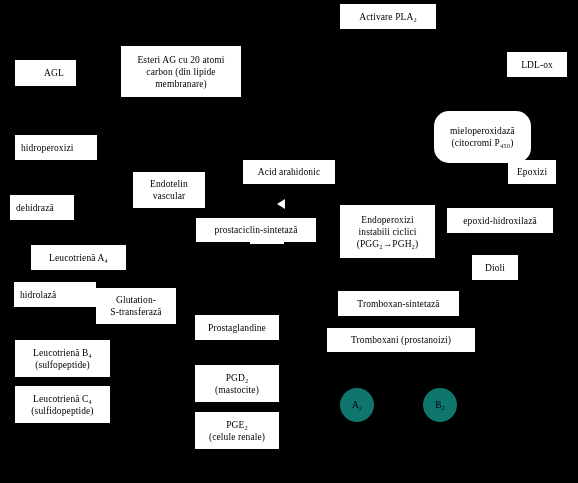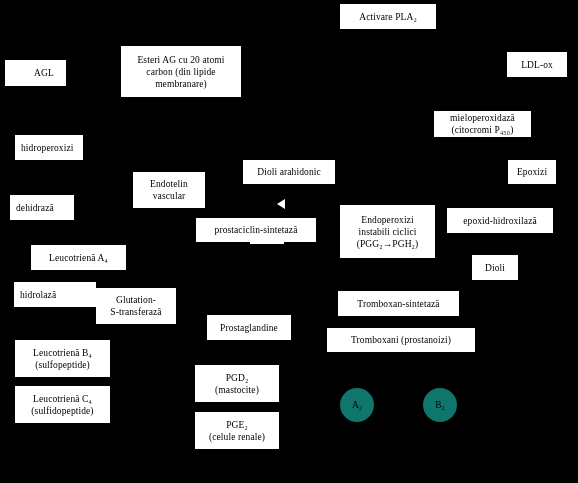--- a/index.html
+++ b/index.html
@@ -45,35 +45,35 @@
     border-right:8px solid #ffffff;
   }
 </style>
 </head>
 <body>
 
 <div id="canvas">
 
   <div class="node" style="left:340px;top:4px;width:96px;height:25px;">Activare PLA₂</div>
 
-  <div class="node" style="left:5px;top:60px;width:61px;height:26px;padding-left:20px;">AGL</div>
+  <div class="node" style="left:15px;top:60px;width:61px;height:26px;padding-left:20px;">AGL</div>
 
   <div class="node" style="left:121px;top:46px;width:120px;height:51px;">Esteri AG cu 20 atomi
 carbon (din lipide
 membranare)</div>
 
 
   <div class="node" style="left:507px;top:52px;width:60px;height:25px;">LDL-ox</div>
 
-  <div class="node" style="left:434px;top:111px;width:97px;height:26px;">mieloperoxidază
+  <div class="node" style="left:434px;top:111px;width:97px;height:52px;border-radius:15px;">mieloperoxidază
 (citocromi P₄₅₀)</div>
 
-  <div class="node left" style="left:15px;top:135px;width:68px;height:25px;">hidroperoxizi</div>
+  <div class="node left" style="left:15px;top:135px;width:82px;height:25px;">hidroperoxizi</div>
 
-  <div class="node" style="left:243px;top:160px;width:92px;height:24px;">Dioli arahidonic</div>
+  <div class="node" style="left:243px;top:160px;width:92px;height:24px;">Acid arahidonic</div>
 
   <div class="node" style="left:508px;top:160px;width:48px;height:24px;">Epoxizi</div>
 
   <div class="node" style="left:133px;top:172px;width:72px;height:36px;">Endotelin
 vascular</div>
 
   <div class="node left" style="left:10px;top:195px;width:64px;height:25px;">dehidrază</div>
 
   <div class="node" style="left:250px;top:192px;width:34px;height:24px;margin-top:28px;">PGI₂</div>
   <div class="arrowhead" style="left:277px;top:199px;"></div>
@@ -90,21 +90,21 @@
 
   <div class="node" style="left:472px;top:255px;width:46px;height:25px;">Dioli</div>
 
   <div class="node left" style="left:14px;top:282px;width:82px;height:25px;">hidrolază</div>
 
   <div class="node" style="left:96px;top:288px;width:80px;height:36px;">Glutation-
 S-transferază</div>
 
   <div class="node" style="left:338px;top:291px;width:121px;height:25px;">Tromboxan-sintetază</div>
 
-  <div class="node" style="left:207px;top:315px;width:84px;height:25px;">Prostaglandine</div>
+  <div class="node" style="left:195px;top:315px;width:84px;height:25px;">Prostaglandine</div>
 
   <div class="node" style="left:327px;top:328px;width:148px;height:24px;">Tromboxani (prostanoizi)</div>
 
   <div class="node" style="left:15px;top:340px;width:95px;height:37px;">Leucotrienă B₄
 (sulfopeptide)</div>
 
   <div class="node" style="left:195px;top:365px;width:84px;height:37px;">PGD₂
 (mastocite)</div>
 
   <div class="node" style="left:15px;top:386px;width:95px;height:37px;">Leucotrienă C₄

